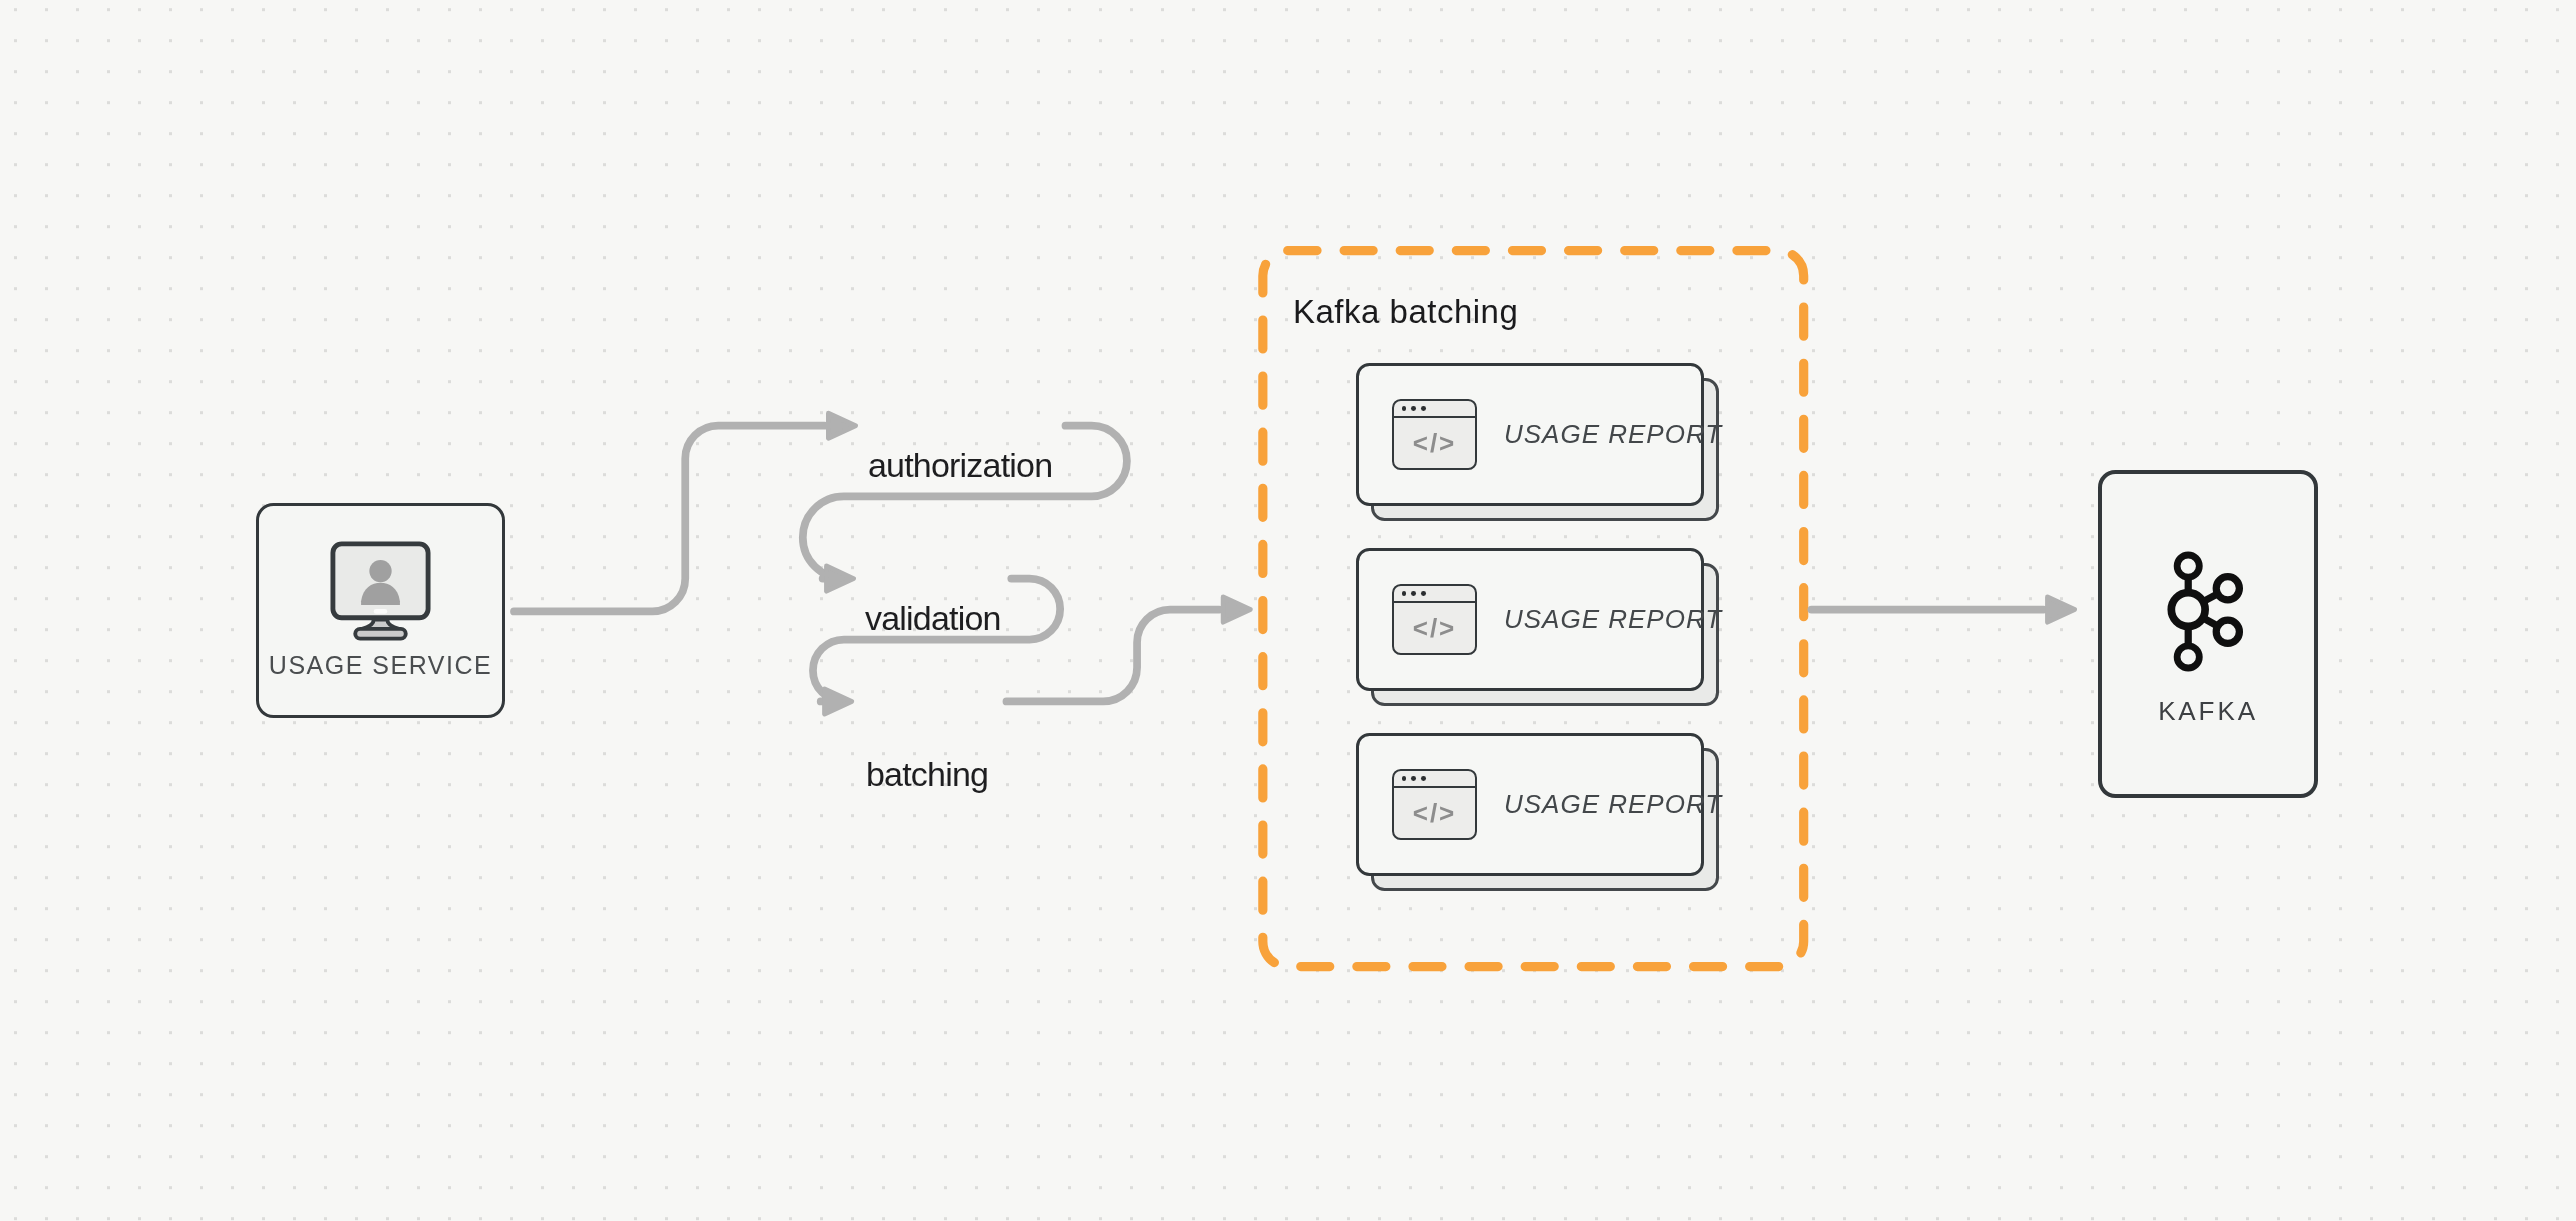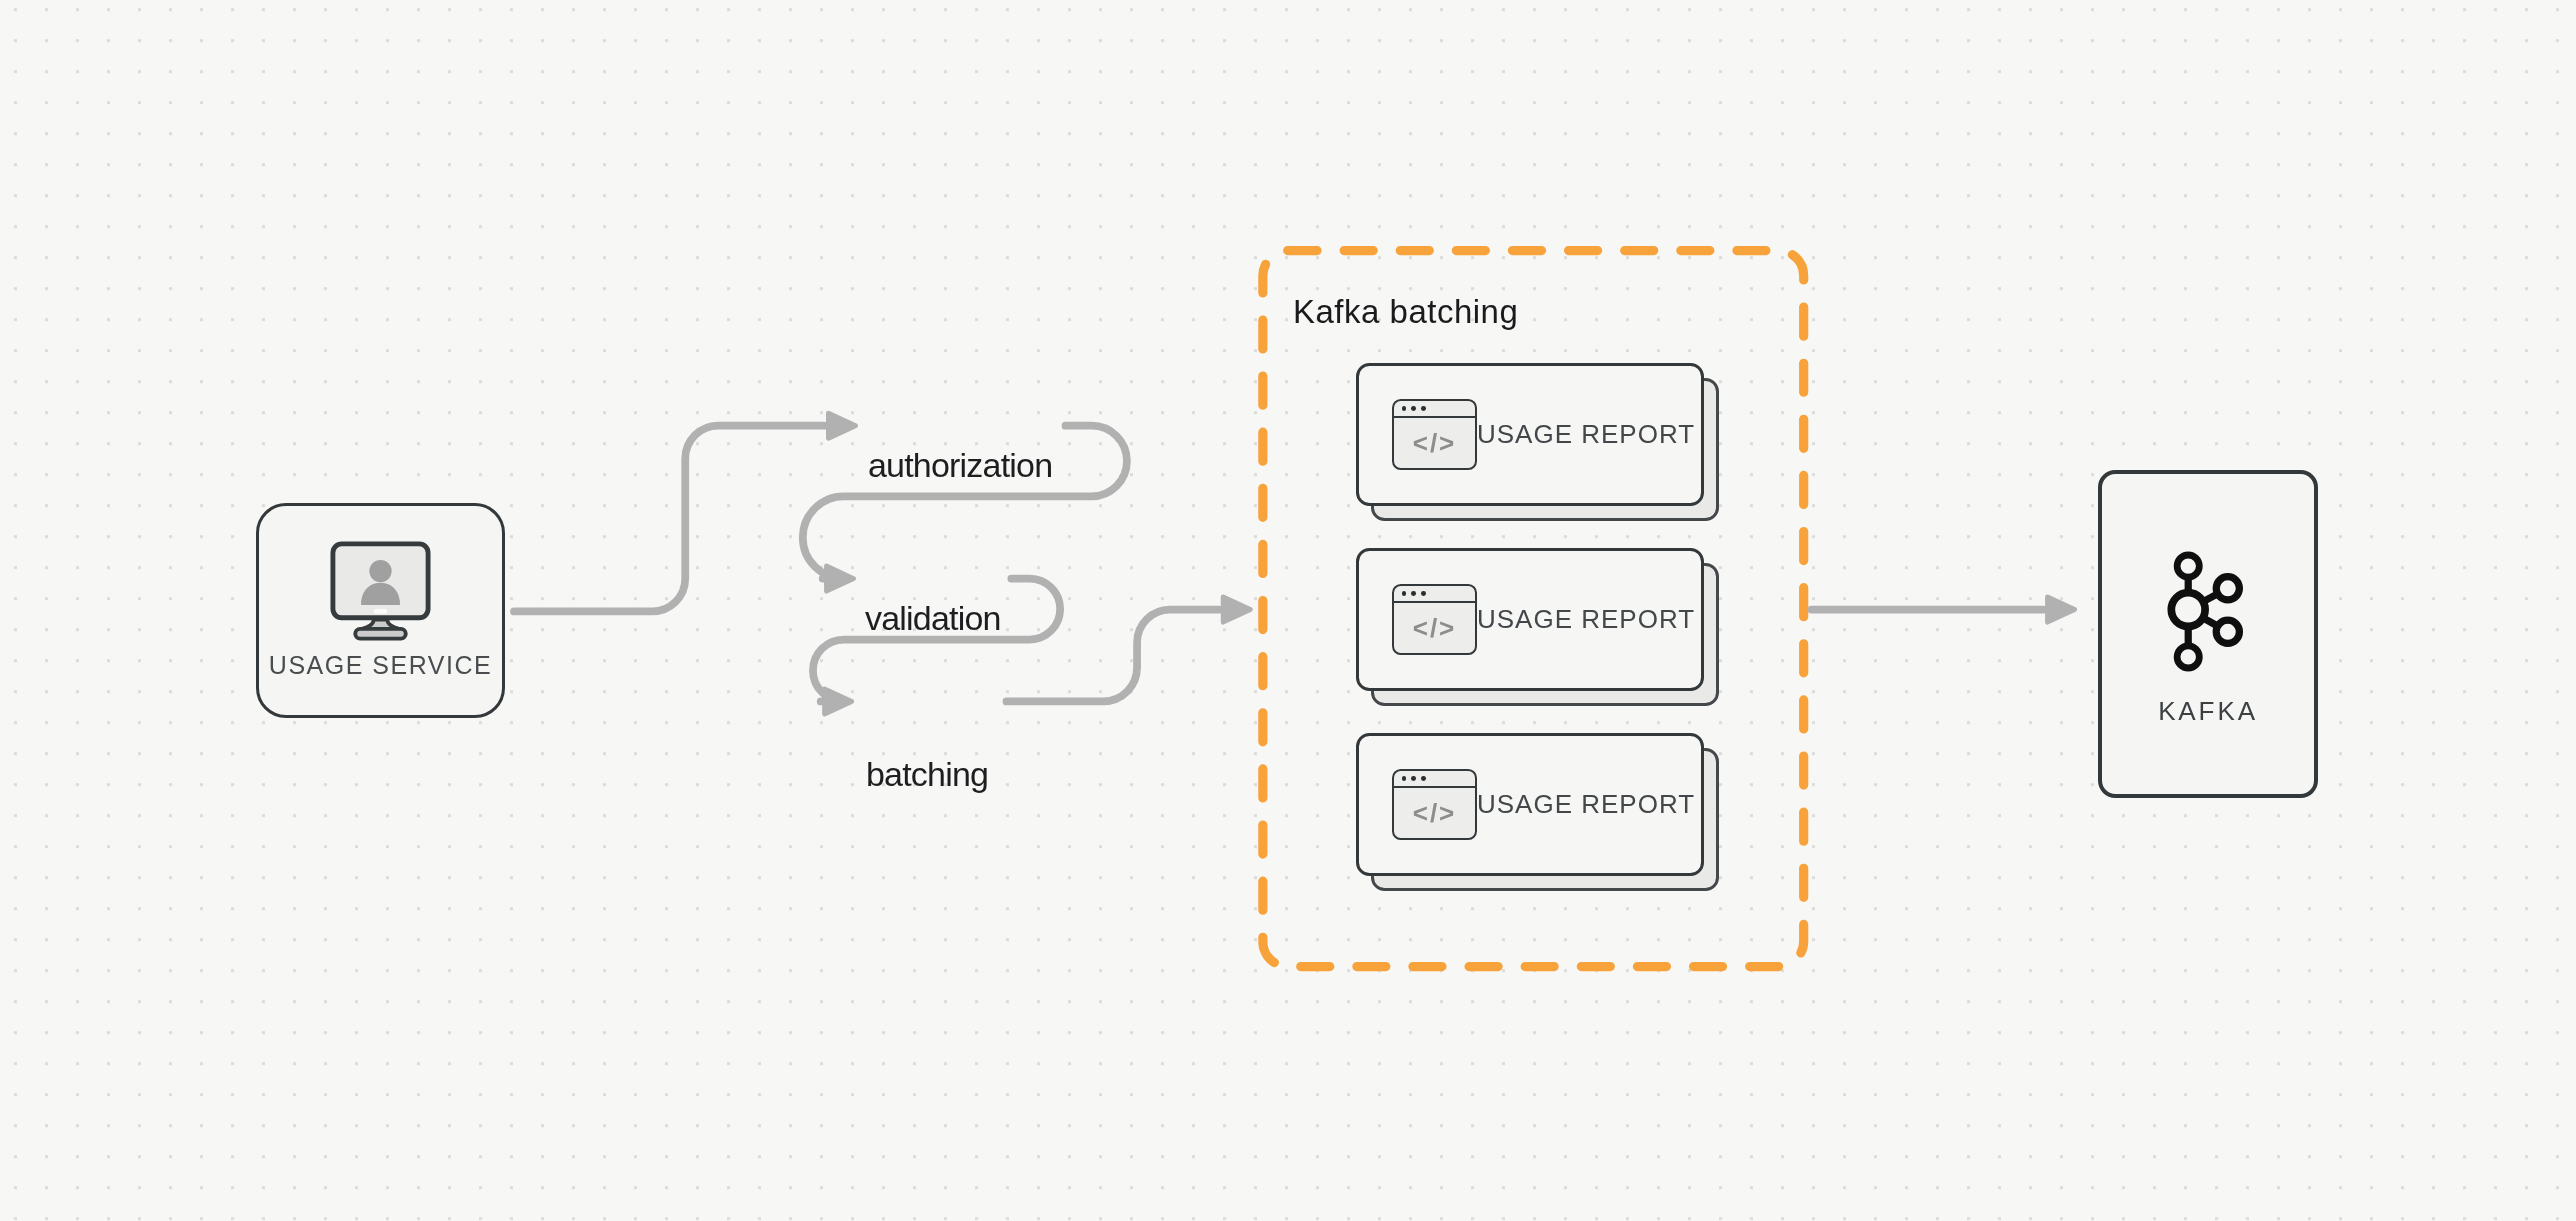--- a/index.html
+++ b/index.html
@@ -14,21 +14,21 @@
   svg.connector-layer { position:absolute; left:0; top:0; width:2576px; height:1221px; }
 
   .conn { fill:none; stroke:#b1b1b1; stroke-width:8; stroke-linecap:round; }
   .arrowhead { fill:#b1b1b1; stroke:#b1b1b1; stroke-width:5; stroke-linejoin:round; }
   .group-rect { fill:none; stroke:#f8a23b; stroke-width:9.5; stroke-linecap:round;
                 stroke-dasharray:30 28; }
 
   .node { position:absolute; box-sizing:border-box; background:#f5f6f4;
           border:3.9px solid #33383b; border-radius:17.4px;
           display:flex; flex-direction:column; align-items:center; justify-content:center; }
-  .node-usage-service { left:256px; top:503px; width:249px; height:215px;border-radius:30px; }
+  .node-usage-service { left:256px; top:503px; width:249px; height:215px; }
   .node-kafka { left:2098px; top:470px; width:220px; height:328px; border-width:4.8px; }
   .node-label { color:#4a4d4f; font-size:25px; letter-spacing:1.5px; margin-top:9.7px; white-space:nowrap; }
   .kafka-label { color:#3d4043; font-size:26px; letter-spacing:2.9px; margin-top:13.5px; }
 
   .step-label { position:absolute; transform:translateY(-52%); color:#1e1e20;
                 font-size:34px; letter-spacing:-0.8px; white-space:nowrap;margin-top:40px; }
   .step-authorization { left:868px; top:426px; }
   .step-validation   { left:865px; top:579px;text-align:right; }
   .step-batching     { left:866px; top:735px;text-align:right; }
 
@@ -42,22 +42,22 @@
   .card-front { position:absolute; left:0; top:0; width:348px; height:143px;
                 box-sizing:border-box; background:#f6f7f5; border:3.4px solid #33383b; border-radius:13.5px;
                 display:flex; align-items:center; padding-left:33px; }
   .browser-icon { width:85px; height:71px; box-sizing:border-box; border:2.9px solid #33383b;
                   border-radius:8.7px; background:#ededeb; overflow:hidden; flex:none; }
   .browser-bar { height:16.5px; box-sizing:border-box; border-bottom:2.9px solid #33383b;
                  display:flex; align-items:center; padding-left:7.7px; gap:4.8px; }
   .browser-dot { width:4.8px; height:4.8px; border-radius:50%; background:#2b2e30; }
   .browser-code { height:51px; display:flex; align-items:center; justify-content:center;
                   color:#8d8d8d; font-size:26px; font-weight:bold; letter-spacing:1.9px; }
-  .card-label { color:#43474a; font-size:26px; letter-spacing:1px;
-                white-space:nowrap; }
+  .card-label { font-style:italic; color:#43474a; font-size:26px; letter-spacing:1px;
+                margin-left:27px; white-space:nowrap; }
 </style>
 </head>
 <body>
 
 <div class="stage">
 
   <svg class="connector-layer" viewBox="0 0 2662 1262">
 
     <rect class="group-rect" x="1305" y="259" width="559" height="740" rx="26"></rect>
 

